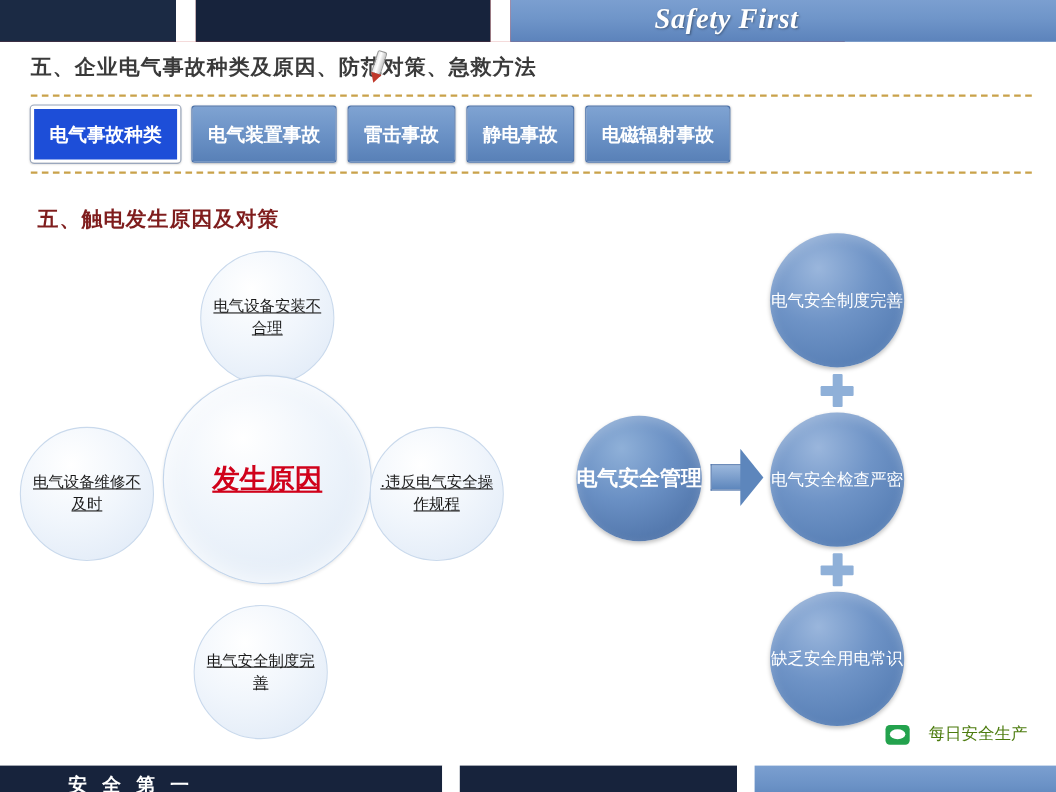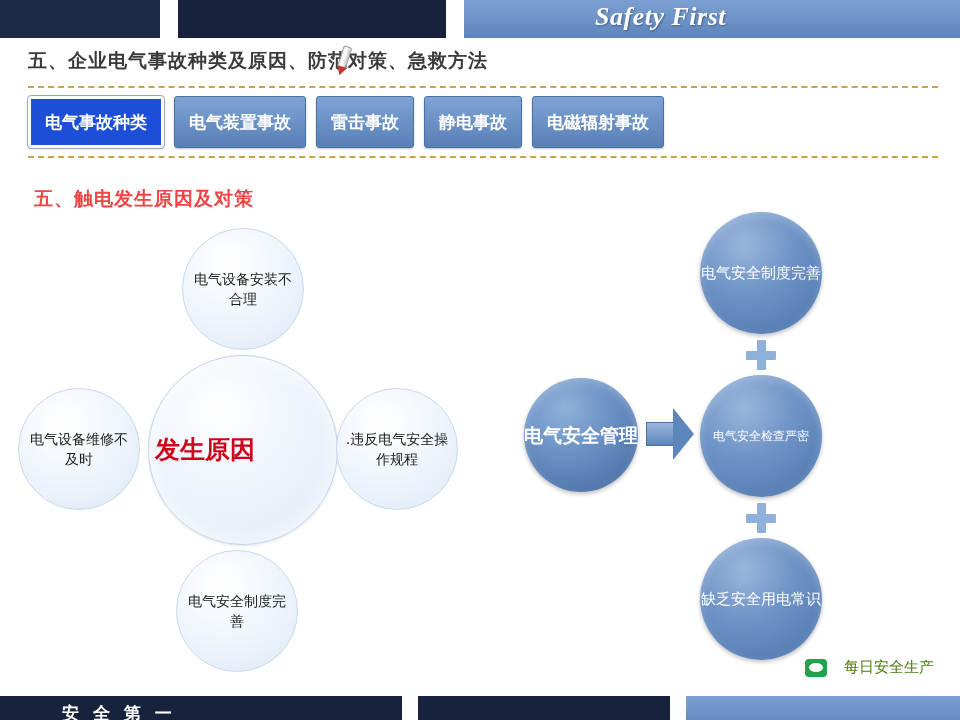--- a/index.html
+++ b/index.html
@@ -98,39 +98,40 @@
   .tab.light {
     background: #f3f3f3;
     color: #1b1b1b;
     border: 3px solid #ffffff;
     outline: 1px solid #9aa7bd;
   }
 
   
   .subtitle {
     position: absolute; left: 34px; top: 186px;
-    font-size: 19px; font-weight: bold; color: #ef4444;
+    font-size: 19px; font-weight: bold; color: #7f1d1d;
     font-family: "DejaVu Sans", sans-serif;
     letter-spacing: 1px;
   }
 
   
   .bubble {
     position: absolute;
     border-radius: 50%;
-    display: flex; align-items: center; 
+    display: flex; align-items: center; justify-content: center;
     text-align: center;
     line-height: 1.45;
     color: #1b1b1b;
     font-family: "DejaVu Sans", sans-serif;
+    text-decoration: underline;
   }
   .bubble .txt { display: block; padding: 0 6px; }
 
   .b-center {
-    left: 148px; top: 355px; width: 190px; height: 190px;
+    left: 148px; top: 341px; width: 190px; height: 190px;
     background: radial-gradient(circle at 38% 30%, #ffffff 0%, #eef4fb 45%, #dbe7f5 100%);
     border: 1px solid #c3d5ea;
     box-shadow: inset 0 0 24px rgba(255,255,255,0.9), 0 1px 3px rgba(0,0,0,0.10);
     font-size: 25px; font-weight: bold; color: #d0021b;
   }
   .b-top {
     left: 182px; top: 228px; width: 122px; height: 122px;
     background: radial-gradient(circle at 38% 28%, #ffffff 0%, #f1f6fc 45%, #dde8f6 100%);
     border: 1px solid #c9d9ec;
     font-size: 14px;
@@ -165,21 +166,21 @@
     font-family: "DejaVu Sans", sans-serif;
     background: radial-gradient(circle at 36% 26%, #9ab6dc 0%, #6e93c6 42%, #4a73ab 100%);
     box-shadow: 0 2px 4px rgba(0,0,0,0.25), inset 0 4px 10px rgba(255,255,255,0.25);
   }
   .rb-main {
     left: 524px; top: 378px; width: 114px; height: 114px;
     font-size: 19px; font-weight: bold;
     background: radial-gradient(circle at 36% 26%, #8fb0d8 0%, #6a90c4 42%, #43679d 100%);
   }
   .rb-1 { left: 700px; top: 212px; width: 122px; height: 122px; font-size: 15px; }
-  .rb-2 { left: 700px; top: 375px; width: 122px; height: 122px; font-size: 12px; }
+  .rb-2 { left: 700px; top: 375px; width: 122px; height: 122px; font-size: 15px; }
   .rb-3 { left: 700px; top: 538px; width: 122px; height: 122px; font-size: 15px; }
 
   .arrow {
     position: absolute; left: 646px; top: 408px;
     width: 48px; height: 52px;
   }
   .arrow .shaft {
     position: absolute; left: 0; top: 14px; width: 28px; height: 24px;
     background: linear-gradient(180deg,#9bb7dc,#5d86bc);
     border: 1px solid #4a70a8;

